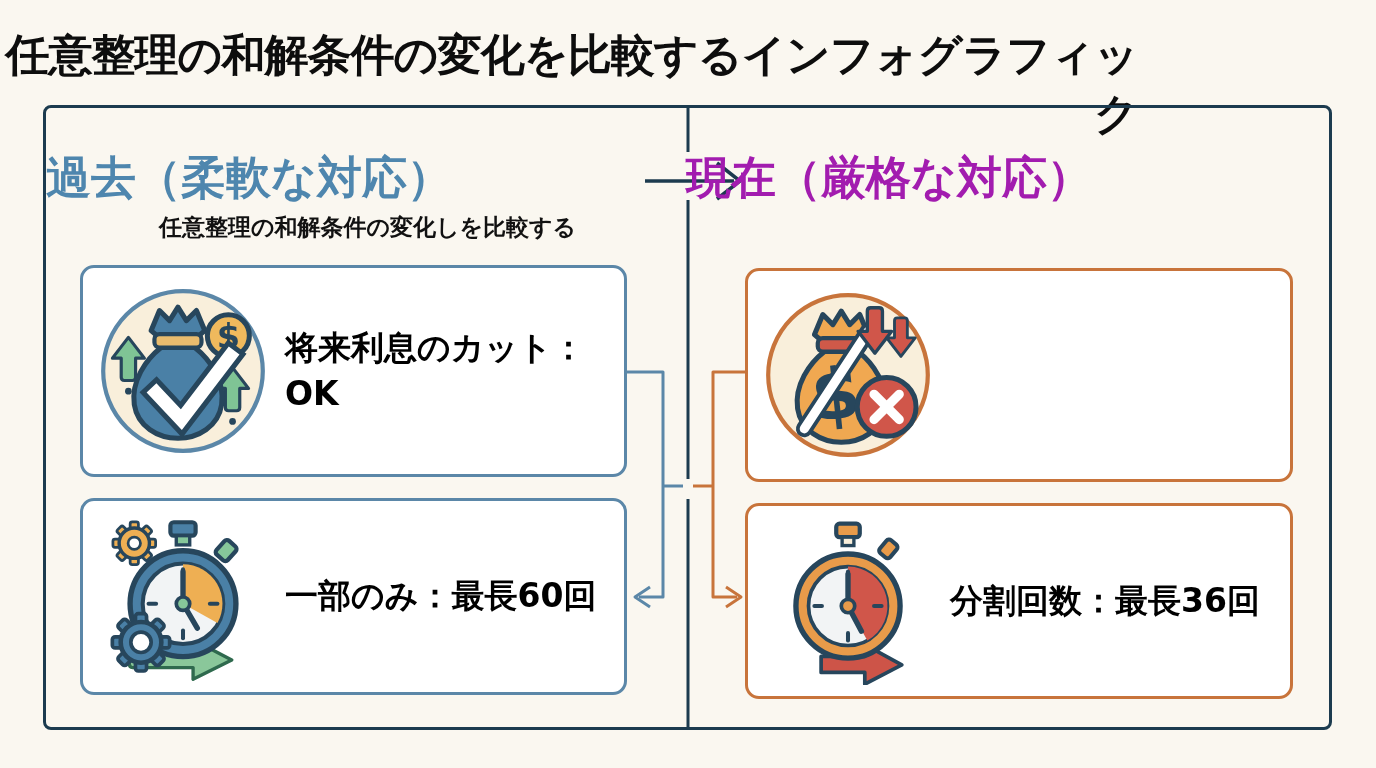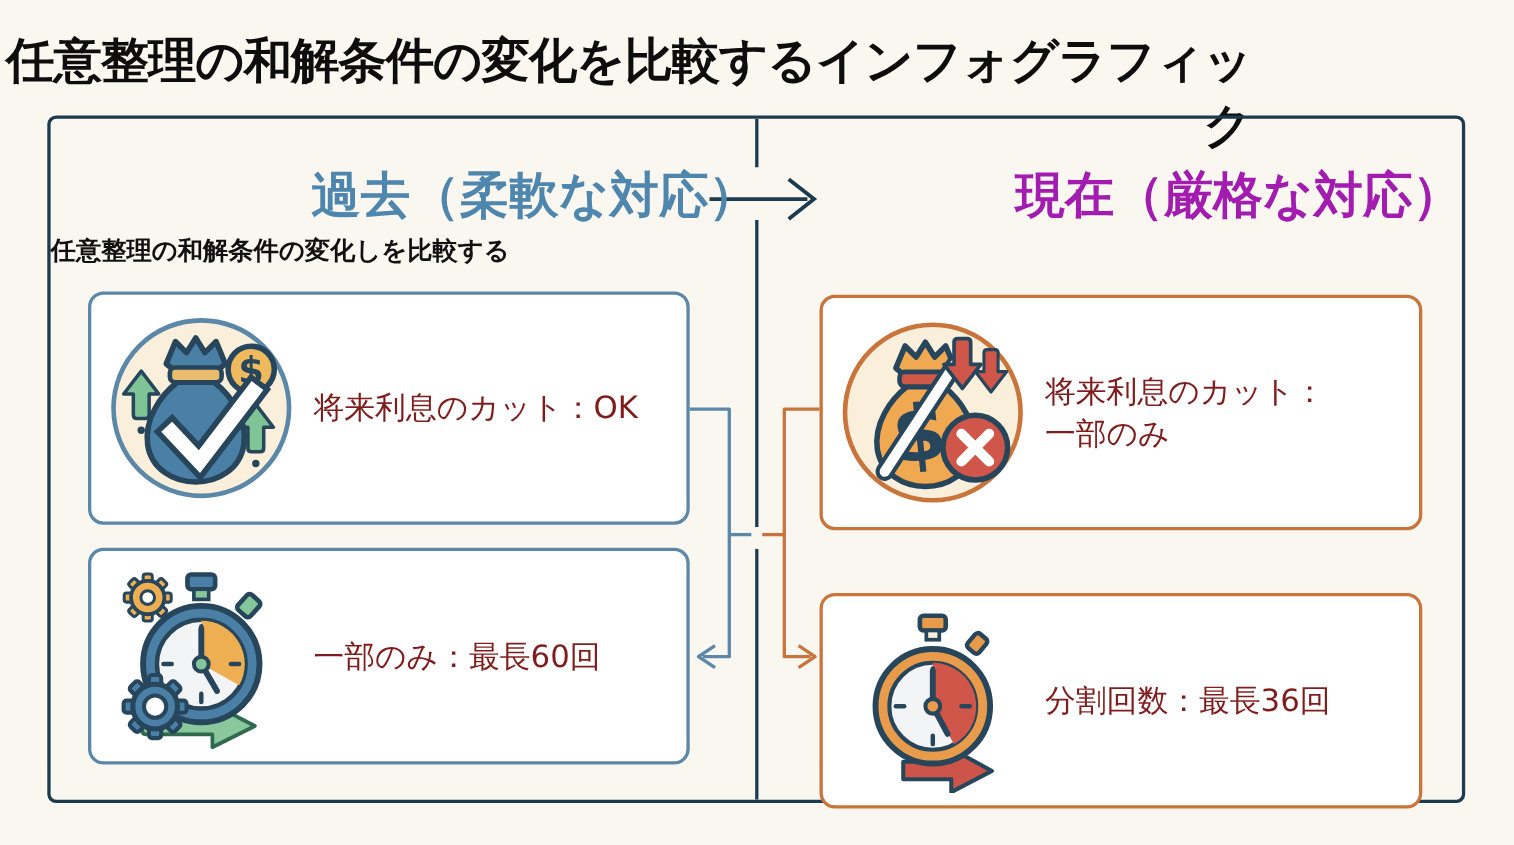--- a/index.html
+++ b/index.html
@@ -3,36 +3,36 @@
 <meta charset="utf-8">
 <style>
   html,body{margin:0;padding:0;width:1376px;height:768px;overflow:hidden;
     background:#faf7f0;font-family:"DejaVu Sans","Liberation Sans",sans-serif;}
   .canvas{position:relative;width:1376px;height:768px;}
   .title{position:absolute;left:0;top:26px;width:1138px;margin:0;text-align:right;
     font-size:44px;font-weight:800;color:#0d0d0d;letter-spacing:-1px;}
   .frame{position:absolute;left:43px;top:105px;width:1289px;height:625px;
     border:3px solid #1c3b4f;border-radius:8px;box-sizing:border-box;background:transparent;}
   .connectors{position:absolute;left:0;top:0;width:1283px;height:619px;}
-  .panel-header{position:absolute;top:40px;width:643px;text-align:right;
+  .panel-header{position:absolute;top:40px;width:643px;text-align:left;
     font-size:45px;font-weight:800;letter-spacing:0px;}
   .panel-header.past{left:0;color:#4e86ae;}
   .panel-header.present{left:640px;color:#a21caf;}
-  .panel-subtitle{position:absolute;left:0;top:104px;width:643px;
+  .panel-subtitle{position:absolute;left:0;top:104px;width:643px;text-align:center;
     font-size:23px;font-weight:700;color:#111;}
   .card{position:absolute;background:#ffffff;border-radius:14px;box-sizing:border-box;
     display:flex;align-items:center;}
   .card.past{border:3px solid #5b87a8;}
   .card.present{border:3px solid #c8743b;}
   .card-past-top{left:34px;top:157px;width:547px;height:212px;}
   .card-past-bottom{left:34px;top:390px;width:547px;height:197px;}
   .card-present-top{left:699px;top:160px;width:548px;height:214px;}
-  .card-present-bottom{left:699px;top:395px;width:548px;height:196px;margin-top:36px;}
+  .card-present-bottom{left:699px;top:395px;width:548px;height:196px;}
   .card .icon{width:168px;height:168px;margin-left:16px;flex:none;}
-  .card-label{margin-left:18px;font-size:28px;font-weight:400;color:#7f1d1d;line-height:1.4;}
+  .card-label{margin-left:18px;font-size:33px;font-weight:700;color:#000000;line-height:1.4;}
   .hidden-defs{position:absolute;width:0;height:0;}
 </style>
 </head>
 <body>
 
 <svg class="hidden-defs" aria-hidden="true">
   <defs>
     <g id="gear-teeth">
       <rect x="-3" y="-15.5" width="6" height="7" rx="1.5"></rect>
       <rect x="-3" y="-15.5" width="6" height="7" rx="1.5" transform="rotate(45)"></rect>
@@ -151,24 +151,20 @@
         <g fill="#d0564a" stroke="#27465c" stroke-width="2" stroke-linejoin="round">
           <use href="#down-arrow" transform="translate(56,10)"></use>
           <use href="#down-arrow" transform="translate(73,16) scale(0.85)"></use>
         </g>
         <circle cx="73" cy="69" r="17.5" fill="#d0564a" stroke="#27465c" stroke-width="3"></circle>
         <g stroke="#ffffff" stroke-width="5.5" stroke-linecap="round">
           <line x1="65.5" y1="61.5" x2="80.5" y2="76.5"></line>
           <line x1="80.5" y1="61.5" x2="65.5" y2="76.5"></line>
         </g>
       </svg>
-      <div class="card-label">
-        <div>将来利息のカット：</div>
-        <div>一部のみ</div>
-      </div>
     </div>
 
     <div class="card present card-present-bottom">
       <svg class="icon" viewBox="0 0 100 100">
         <path d="M34 83 L60 83 L60 76 L82 88 L60 99.5 L60 92.5 L34 92.5 Z" fill="#cd5448" stroke="#27465c" stroke-width="2.2" stroke-linejoin="round"></path>
         <rect x="43" y="4" width="14" height="8" rx="2" fill="#e89b4a" stroke="#27465c" stroke-width="2.5"></rect>
         <rect x="46.5" y="12" width="7" height="5" fill="#f9efdb" stroke="#27465c" stroke-width="2"></rect>
         <g transform="translate(74,19) rotate(40)">
           <rect x="-4" y="-5" width="8" height="10" rx="2" fill="#e89b4a" stroke="#27465c" stroke-width="2.4"></rect>
         </g>

